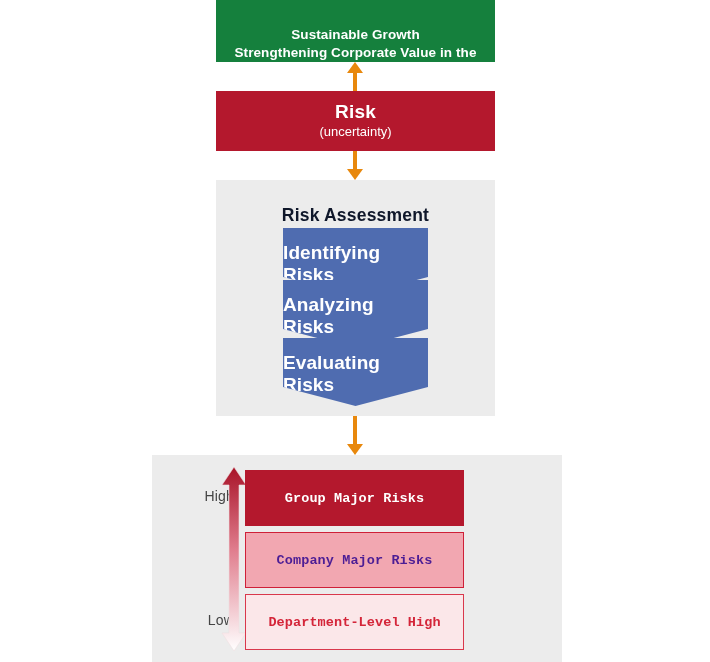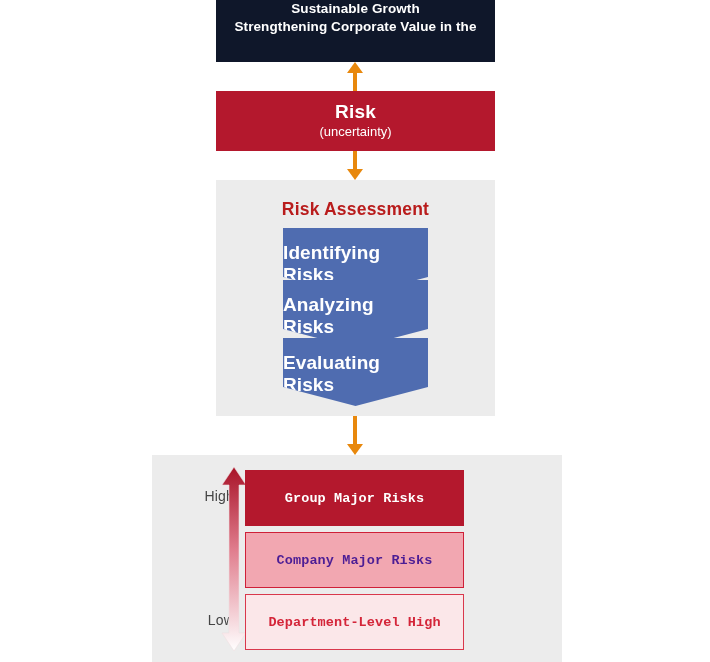--- a/index.html
+++ b/index.html
@@ -23,24 +23,24 @@
     height: 662px;
   }
 
   
   .goal-box {
     position: absolute;
     left: 216px;
     top: 0px;
     width: 279px;
     height: 62px;
-    background: #0f172a;
+    background: #15803d;
     color: #ffffff;
     display: flex;
-    align-items: flex-start;
+    align-items: flex-end;
     justify-content: center;
     text-align: center;
     line-height: 1.32;
     font-size: 13.5px;
     font-weight: bold;
     letter-spacing: 0.1px;
   }
   .goal-box .txt { padding: 0 8px; }
 
   
@@ -114,24 +114,24 @@
     position: absolute;
     left: 216px;
     top: 180px;
     width: 279px;
     height: 236px;
     background: #ececec;
   }
   .assess-title {
     position: absolute;
     left: 0;
-    top: 19px;
+    top: 25px;
     width: 279px;
     text-align: center;
-    color: #b91c1c;
+    color: #0f172a;
     font-size: 17.5px;
     font-weight: bold;
     letter-spacing: 0.2px;
   }
 
   .chevron-stack {
     position: absolute;
     left: 67px;
     top: 48px;
     width: 145px;

